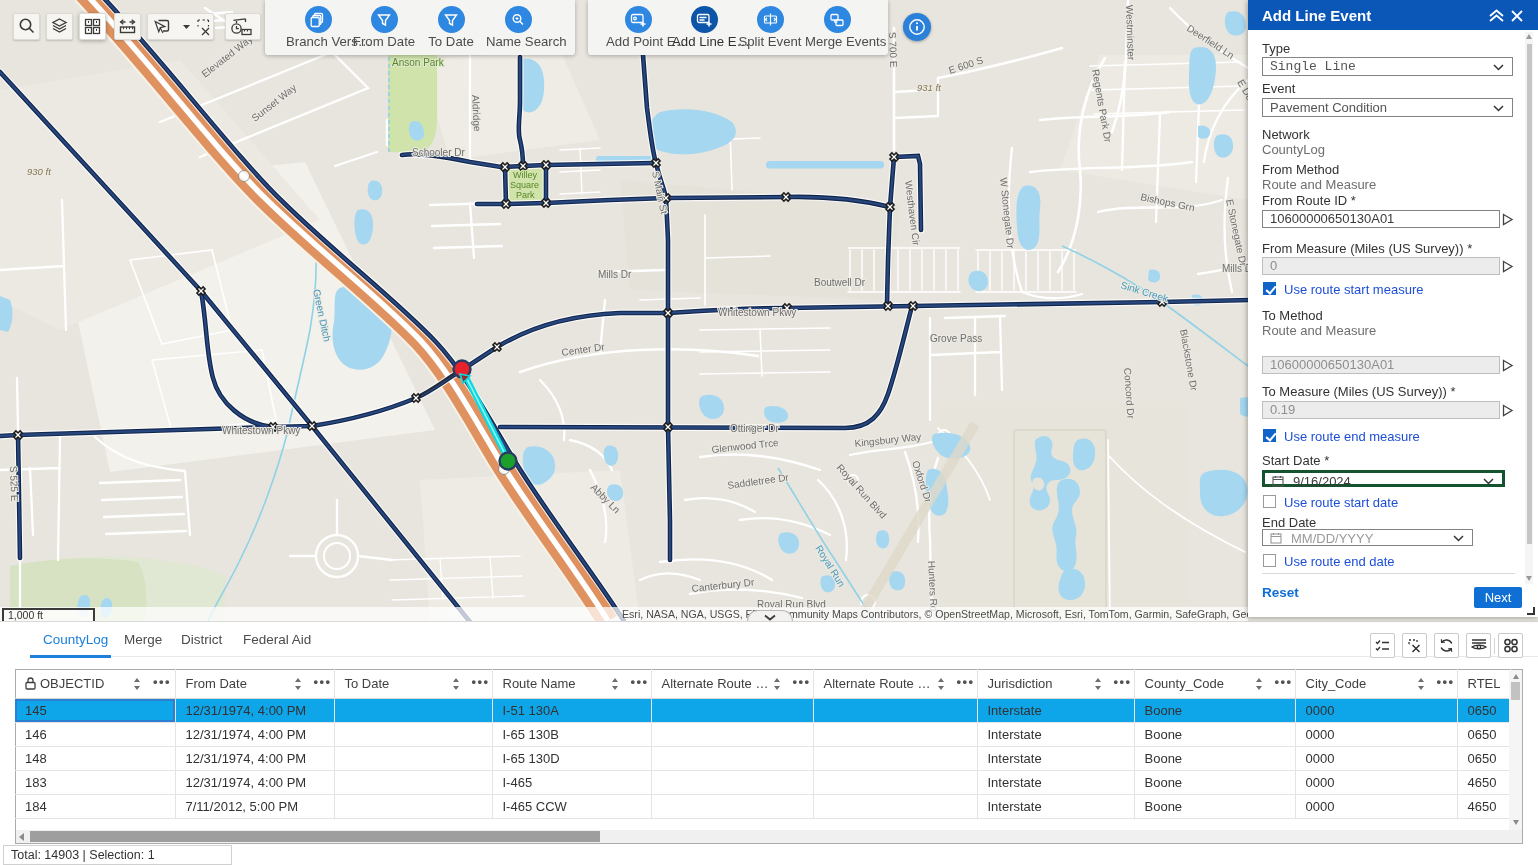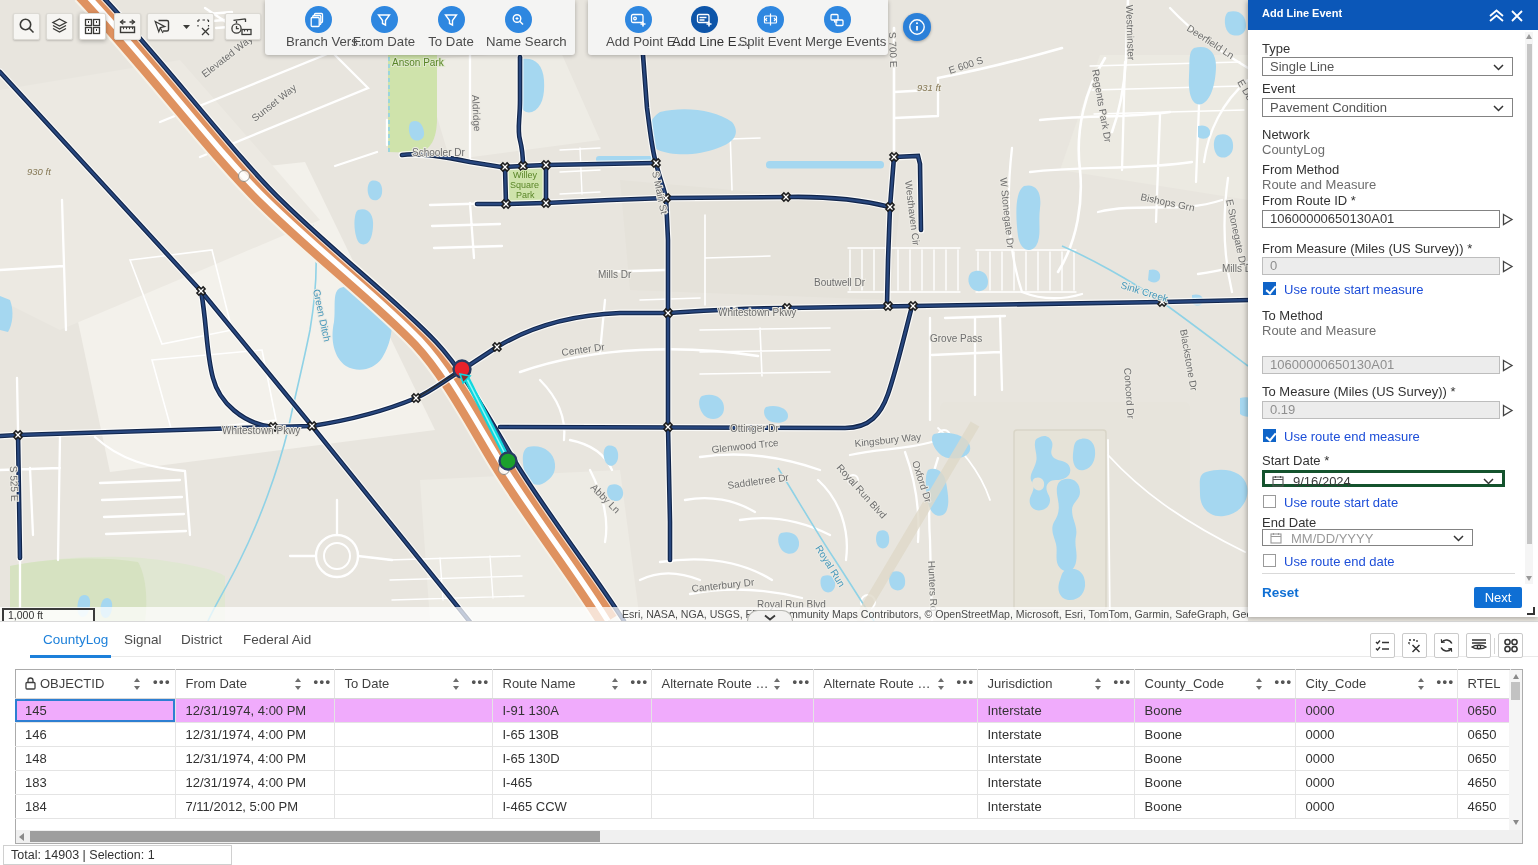--- a/index.html
+++ b/index.html
@@ -23,21 +23,21 @@
   .cb.on { background:#0f64c8; border-color:#0f64c8; }
   .cb.on:after { content:""; position:absolute; left:3.5px; top:0.5px; width:4px; height:8px; border:solid #fff; border-width:0 2px 2px 0; transform:rotate(40deg); }
   .cblbl { position:absolute; font-size:13px; color:#1d4ed8; }
   #bottom { position:absolute; left:0; top:621px; width:1538px; height:244px; background:#fff; border-top:1px solid #d9d9d9; }
   .tab { position:absolute; top:10px; font-size:13.5px; color:#4c4c4c; }
   .tab.active { color:#1d80da; }
   .bicon { position:absolute; top:11px; width:25px; height:25px; border:1px solid #cacaca; border-radius:2px; background:#fff; display:flex; align-items:center; justify-content:center; }
   table.grid { position:absolute; left:15px; top:47px; border-collapse:collapse; table-layout:fixed; font-size:13px; color:#323232; }
   table.grid th, table.grid td { border-right:1px solid #e4e4e4; border-bottom:1px solid #e4e4e4; padding:0 0 0 10px; text-align:left; font-weight:normal; white-space:nowrap; overflow:hidden; height:24px; }
   table.grid th { height:29px; color:#3f3f3f; border-bottom:1px solid #d7d7d7; position:relative; }
-  tr.sel td { background:#f0abfc; }
+  tr.sel td { background:#0ea5e9; }
   .sorters { position:absolute; top:9px; width:9px; height:12px; }
   .sorters:before { content:""; position:absolute; left:1px; top:0; border-left:3.5px solid transparent; border-right:3.5px solid transparent; border-bottom:4.5px solid #6e6e6e; }
   .sorters:after { content:""; position:absolute; left:1px; bottom:0; border-left:3.5px solid transparent; border-right:3.5px solid transparent; border-top:4.5px solid #6e6e6e; }
   .hdots { position:absolute; top:5px; font-size:13px; color:#555; letter-spacing:1.5px; font-weight:bold; }
   .hdots:before { content:"\2022\2022\2022"; }
 </style>
 </head>
 <body>
 <div id="app">
 
@@ -545,21 +545,21 @@
         <circle cx="10" cy="6.2" r="1" fill="#fff" stroke="none"></circle>
       </svg>
   </div>
 
   <div id="bottom">
 
     <div class="tab active" style="left:43px;">CountyLog</div>
     <div style="position:absolute;left:30px;top:34px;width:1508px;height:1px;background:#e9e9e9;"></div>
     <div style="position:absolute;left:30px;top:32.5px;width:81px;height:3px;background:#1d80da;"></div>
 
-    <div class="tab" style="left:124px;">Signal</div>
+    <div class="tab" style="left:124px;">Merge</div>
 
     <div class="tab" style="left:181px;">District</div>
 
     <div class="tab" style="left:243px;">Federal Aid</div>
 
     <div class="bicon" style="left:1370px;">
         <svg width="17" height="17" viewBox="0 0 17 17" fill="none" stroke="#333" stroke-width="1.4">
           <path d="M2 5 l1.5 1.5 L6 3.5 M2 11.5 l1.5 1.5 L6 10 M8 5.5 h7 M8 12 h7"></path>
         </svg>
       </div>
@@ -621,21 +621,21 @@
         <th>Alternate Route …<span class="sorters" style="left:123px;"></span><span class="hdots" style="left:143px;"></span></th>
         <th>Jurisdiction<span class="sorters" style="left:116px;"></span><span class="hdots" style="left:136px;"></span></th>
         <th>County_Code<span class="sorters" style="left:120px;"></span><span class="hdots" style="left:140px;"></span></th>
         <th>City_Code<span class="sorters" style="left:121px;"></span><span class="hdots" style="left:141px;"></span></th>
         <th>RTEL</th>
       </tr>
       <tr class="sel">
         <td style="position:relative;"><span style="position:absolute;left:0;top:0;right:0;bottom:0;border:2px solid #2e7fd2;"></span>145</td>
         <td>12/31/1974, 4:00 PM</td>
             <td></td>
-            <td>I-91 130A</td>
+            <td>I-51 130A</td>
             <td></td>
             <td></td>
             <td>Interstate</td>
             <td>Boone</td>
             <td>0000</td>
             <td>0650</td>
       </tr>
       <tr>
             <td>146</td>
             <td>12/31/1974, 4:00 PM</td>
@@ -695,33 +695,33 @@
     <div style="position:absolute;left:16px;top:208px;width:1506px;height:13px;background:#f0f0f0;"></div>
     <div style="position:absolute;left:19px;top:211px;width:0;height:0;border-top:4px solid transparent;border-bottom:4px solid transparent;border-right:5px solid #8a8a8a;"></div>
     <div style="position:absolute;left:30px;top:209px;width:570px;height:11px;background:#9e9e9e;"></div>
 
     <div style="position:absolute;left:3px;top:223px;width:229px;height:20px;background:#fff;border:1px solid #d0d0d0;font-size:12.5px;color:#323232;line-height:19px;padding-left:7px;">Total: 14903 | Selection: 1</div>
   </div>
 
   <div id="rpanel">
 
     <div id="rpanel-header">
-      <span style="position:absolute;left:14px;top:7px;font-size:11px;font-weight:bold;">Add Line Event</span>
+      <span style="position:absolute;left:14px;top:7px;font-size:15px;font-weight:bold;">Add Line Event</span>
 
       <svg style="position:absolute;left:240px;top:9px;" width="17" height="13" viewBox="0 0 17 13" fill="none" stroke="#fff" stroke-width="1.8">
           <path d="M2 7 L8.5 1.5 L15 7 M2 12 L8.5 6.5 L15 12"></path>
         </svg>
 
       <svg style="position:absolute;left:262px;top:9px;" width="14" height="14" viewBox="0 0 14 14" stroke="#fff" stroke-width="1.8">
           <path d="M2 2 L12 12 M12 2 L2 12"></path>
         </svg>
     </div>
 
     <div class="flabel" style="top:41px;">Type</div>
-    <div class="fselect" style="top:57px;">Single Line
+    <div class="fselect" style="top:57px;font-family:Liberation Mono, monospace;">Single Line
       <svg style="position:absolute;right:8px;top:6px;" width="11" height="7" viewBox="0 0 11 7" fill="none" stroke="#333" stroke-width="1.5">
           <path d="M1 1 L5.5 5.5 L10 1"></path>
         </svg>
     </div>
 
     <div class="flabel" style="top:81px;">Event</div>
     <div class="fselect" style="top:98px;">Pavement Condition
       <svg style="position:absolute;right:8px;top:6px;" width="11" height="7" viewBox="0 0 11 7" fill="none" stroke="#333" stroke-width="1.5">
           <path d="M1 1 L5.5 5.5 L10 1"></path>
         </svg>

